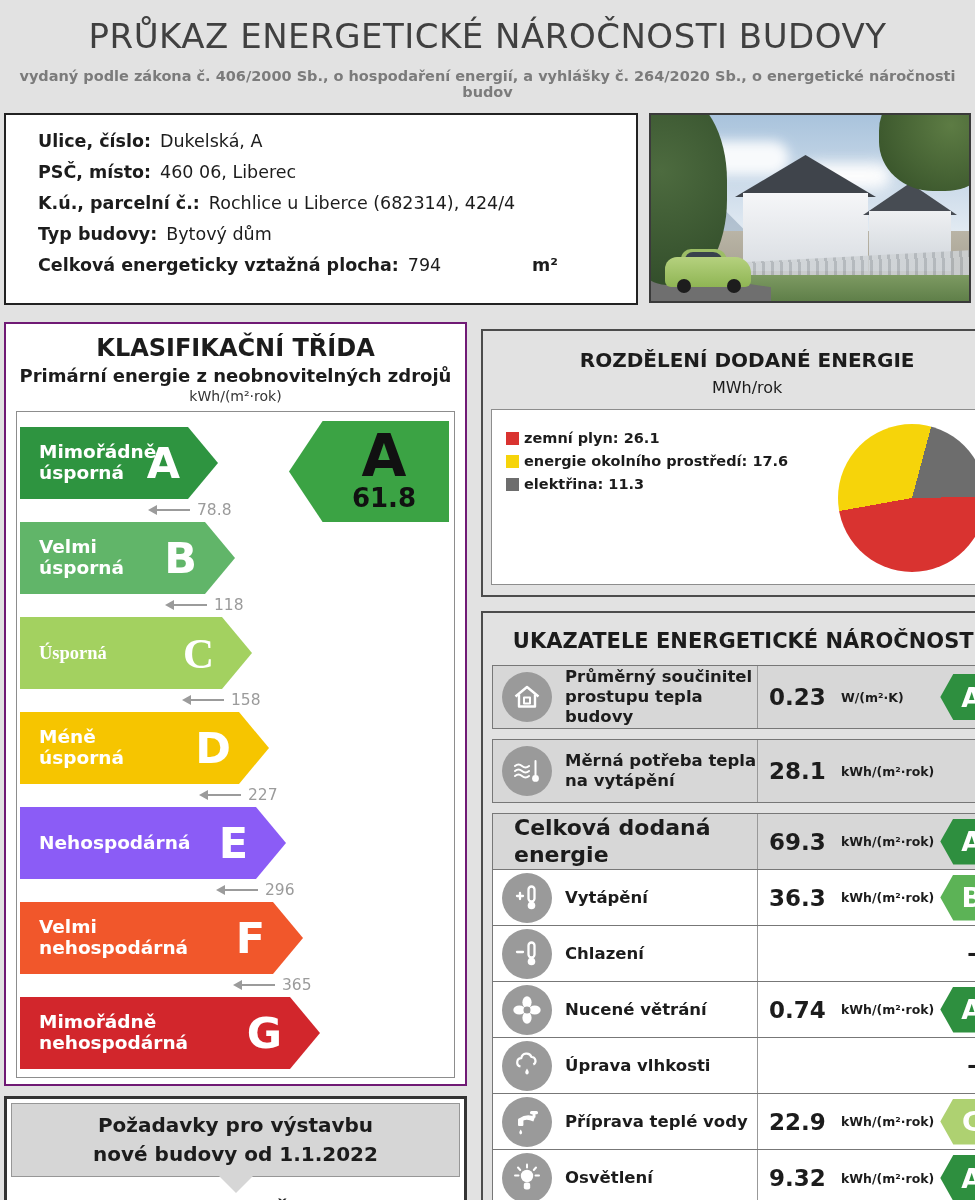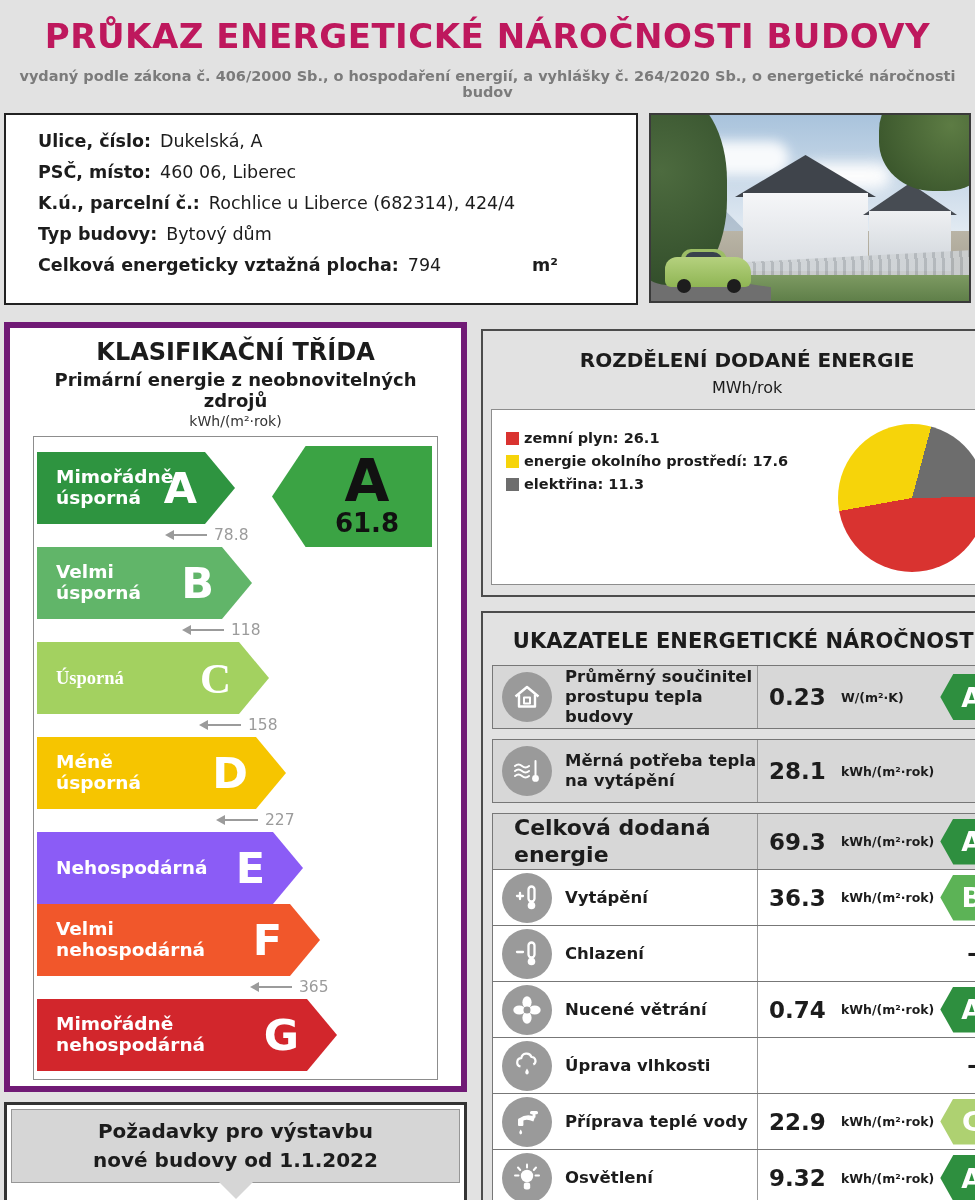--- a/index.html
+++ b/index.html
@@ -5,21 +5,21 @@
   * { margin:0; padding:0; box-sizing:border-box; }
   body {
     width:975px; height:1200px; background:#e2e2e2;
     font-family:"DejaVu Sans","Liberation Sans",sans-serif; color:#1c1c1c;
     overflow:hidden;
   }
   .page { width:975px; height:1200px; padding:0 4px; }
 
   
   .hdr { text-align:center; padding-top:16px; }
-  .hdr-title { font-size:34px; font-weight:bold; letter-spacing:.5px; color:#be185d; }
+  .hdr-title { font-size:34px; font-weight:normal; letter-spacing:.5px; color:#404040; }
   .hdr-sub { margin-top:12px; font-size:14.5px; font-weight:bold; color:#7b7b7b; }
 
   
   .top-row { display:flex; gap:11px; margin-top:13px; }
   .addr-box { flex:1; background:#fff; border:2px solid #222; padding:16px 0 10px 32px; height:192px; }
   .addr-line { display:flex; align-items:baseline; font-size:17.5px; margin-bottom:11px;text-align:center; }
   .addr-label { font-weight:bold; margin-right:9px; white-space:nowrap; }
   .addr-value { white-space:nowrap; }
   .addr-unit { margin-left:auto; margin-right:78px; font-weight:bold; }
 
@@ -42,21 +42,21 @@
   .ph-car-top { left:30px; bottom:36px; width:46px; height:16px; background:#9cbd66; border-radius:10px 12px 0 0; }
   .ph-car-win { left:34px; bottom:37px; width:38px; height:12px; background:#39424c; border-radius:8px 10px 0 0; }
   .ph-wheel { width:14px; height:14px; background:#1d1d1d; border-radius:50%; bottom:8px; }
 
   
   .main-row { display:flex; gap:14px; margin-top:17px; align-items:flex-start; }
   .left-col { width:463px; flex:none; }
   .right-col { flex:1; margin-top:7px; }
 
   
-  .class-panel { background:#fff; border:6px solid #701a75; padding:10px 23px 6px; }
+  .class-panel { background:#fff; border:2px solid #701a75; padding:10px 10px 6px; }
   .cp-title { text-align:center; font-size:24px; font-weight:bold; }
   .cp-sub { text-align:center; font-size:18px; font-weight:bold; margin-top:3px; }
   .cp-unit { text-align:center; font-size:14px; color:#333; margin-top:2px; }
   .chart-box { border:1px solid #8d8d8d; margin-top:7px; position:relative; padding:15px 0 8px 3px; }
   .class-arrow { height:72px; position:relative; display:flex; align-items:center;
     clip-path:polygon(0 0, calc(100% - 30px) 0, 100% 50%, calc(100% - 30px) 100%, 0 100%); }
   .class-label { color:#fff; font-weight:bold; font-size:18.5px; line-height:1.12; padding-left:19px; max-width:calc(100% - 92px); }
   .class-letter { position:absolute; right:38px; top:50%; transform:translateY(-50%); color:#fff; font-weight:bold; font-size:43px; }
   .threshold { display:flex; align-items:center; gap:7px; height:20px; margin:1px 0 2px; }
   .tarrow { display:inline-block; width:40px; height:2px; background:#9b9b9b; position:relative; }
@@ -220,20 +220,24 @@
               <span class="tarrow"></span>
               <span class="tnum">227</span>
             </div>
           </div>
 
           <div class="class-item">
             <div class="class-arrow" style="width: 266px; background: #8b5cf6;">
               <span class="class-label">Nehospodárná</span>
               <span class="class-letter">E</span>
             </div>
+            <div class="threshold" style="margin-left:198px">
+              <span class="tarrow"></span>
+              <span class="tnum">296</span>
+            </div>
           </div>
 
           <div class="class-item">
             <div class="class-arrow" style="width: 283px; background: rgb(241, 87, 43);">
               <span class="class-label">Velmi nehospodárná</span>
               <span class="class-letter">F</span>
             </div>
             <div class="threshold" style="margin-left:215px">
               <span class="tarrow"></span>
               <span class="tnum">365</span>

